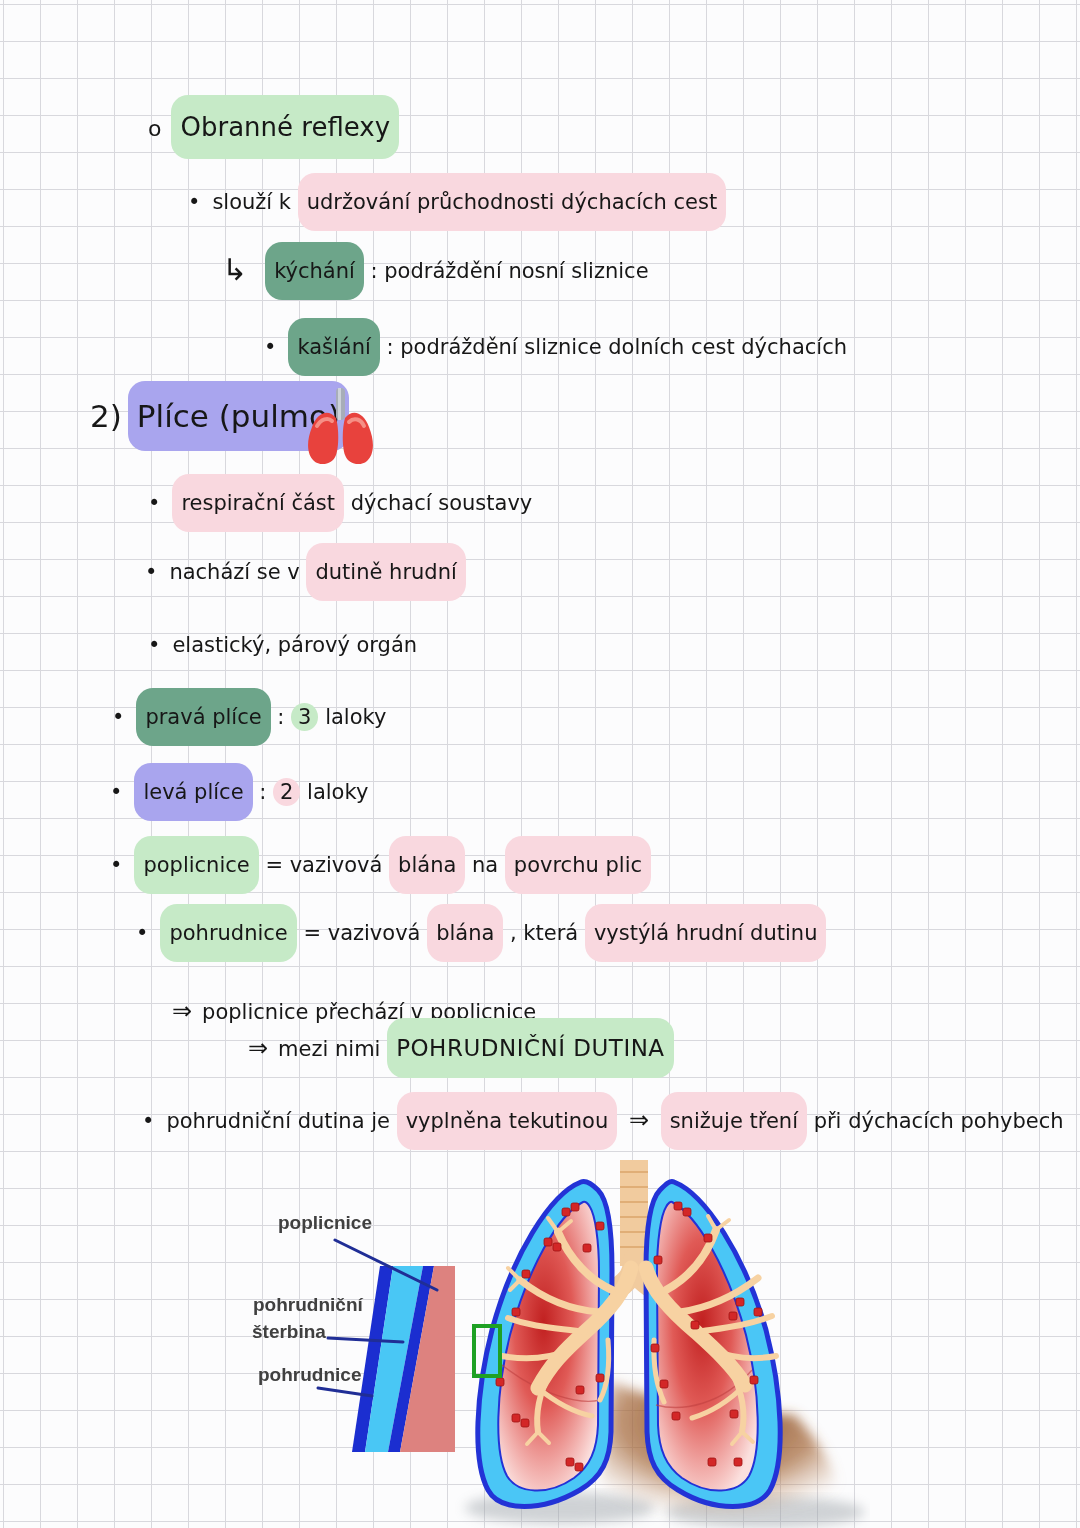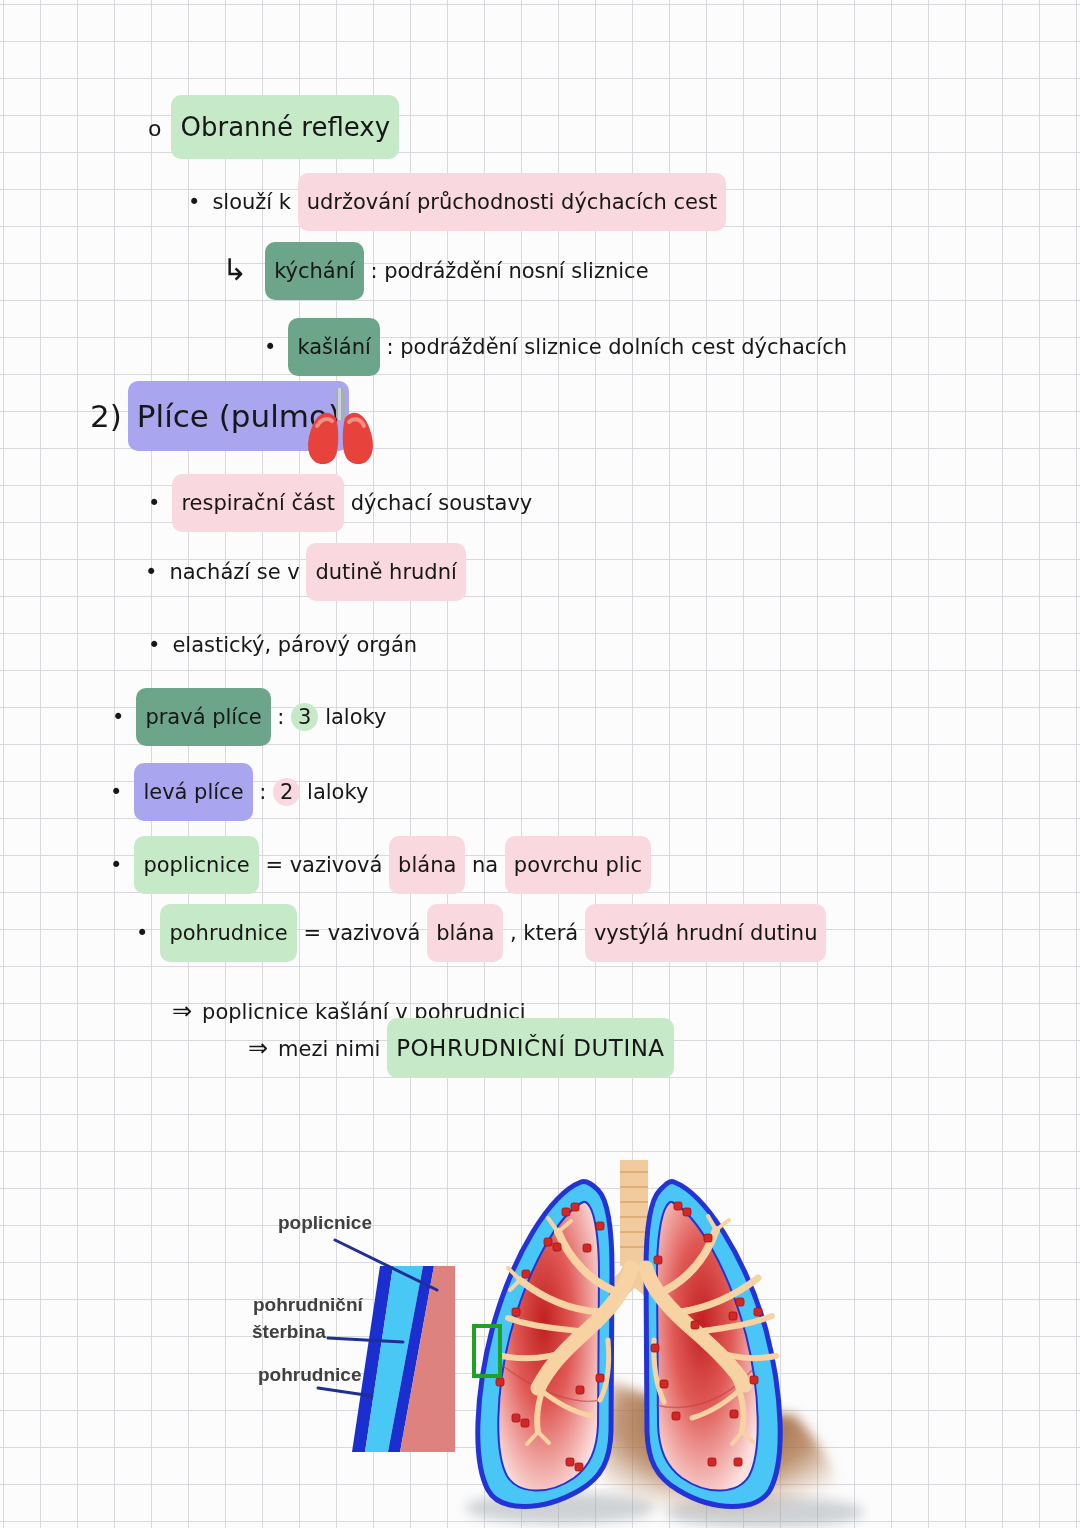--- a/index.html
+++ b/index.html
@@ -14,21 +14,21 @@
     font-family:"DejaVu Sans",sans-serif;
     color:#171717;
   }
   .line{position:absolute;white-space:nowrap;font-size:21px;line-height:1.35;}
   .h1{font-size:26px;}
   .h2{font-size:31px;}
   .bullet{display:inline-block;margin-right:12px;}
   .bullet-o{font-size:22px;margin-right:10px;}
   .arrow-hook{font-size:30px;margin-right:18px;position:relative;top:2px;}
   .arrow-dbl{font-size:24px;margin-right:10px;}
-  .hl{border-radius:10px;padding:17px 9px;}
+  .hl{border-radius:17px;padding:17px 9px;}
   .hl-green{background:#c6eac7;}
   .hl-dkgreen{background:#6da58a;}
   .hl-pink{background:#f9d8df;text-align:right;}
   .hl-purple{background:#a9a5ee;}
   .hl-num-green{background:#c6eac7;border-radius:50%;padding:2px 7px;}
   .hl-num-pink{background:#f9d8df;border-radius:50%;padding:2px 7px;}
   .caps{letter-spacing:0.5px;font-size:23px;}
   .dg-label{
     position:absolute;font-family:"Liberation Sans",sans-serif;
     font-weight:bold;font-size:19px;color:#404040;white-space:nowrap;
@@ -91,27 +91,30 @@
 
   <div class="line" style="left:110px;top:851px;">
     <span class="bullet">•</span><span class="hl hl-green">poplicnice</span><span> = vazivová </span><span class="hl hl-pink">blána</span><span> na </span><span class="hl hl-pink">povrchu plic</span>
   </div>
 
   <div class="line" style="left:110px;top:919px;margin-left:26px;">
     <span class="bullet">•</span><span class="hl hl-green">pohrudnice</span><span> = vazivová </span><span class="hl hl-pink">blána</span><span> , která </span><span class="hl hl-pink">vystýlá hrudní dutinu</span>
   </div>
 
   <div class="line" style="left:172px;top:995px;">
-    <span class="arrow-dbl">⇒</span><span>poplicnice kašlání v pohrudnici</span>
+    <span class="arrow-dbl">⇒</span><span>poplicnice přechází v poplicnice</span>
   </div>
 
   <div class="line" style="left:248px;top:1032px;">
     <span class="arrow-dbl">⇒</span><span>mezi nimi </span><span class="hl hl-green caps">POHRUDNIČNÍ DUTINA</span>
   </div>
 
+  <div class="line" style="left:142px;top:1104px;">
+    <span class="bullet">•</span><span>pohrudniční dutina je </span><span class="hl hl-pink">vyplněna tekutinou</span><span class="arrow-dbl" style="margin:0 4px;"> ⇒ </span><span class="hl hl-pink">snižuje tření</span><span> při dýchacích pohybech</span>
+  </div>
 
   <div class="dg-label" style="left:278px;top:1212px;">poplicnice</div>
   <div class="dg-label" style="left:253px;top:1294px;">pohrudniční</div>
   <div class="dg-label" style="left:252px;top:1321px;">šterbina</div>
   <div class="dg-label" style="left:258px;top:1364px;">pohrudnice</div>
 
   <svg style="left:240px;top:1190px;" width="230" height="270" viewBox="0 0 230 270">
     <path d="M140,76 L153,76 L125,262 L112,262 Z" fill="#1b2ed0"></path>
     <path d="M153,76 L183,76 L148,262 L125,262 Z" fill="#49c7f5"></path>
     <path d="M183,76 L194,76 L160,262 L148,262 Z" fill="#1b2ed0"></path>

